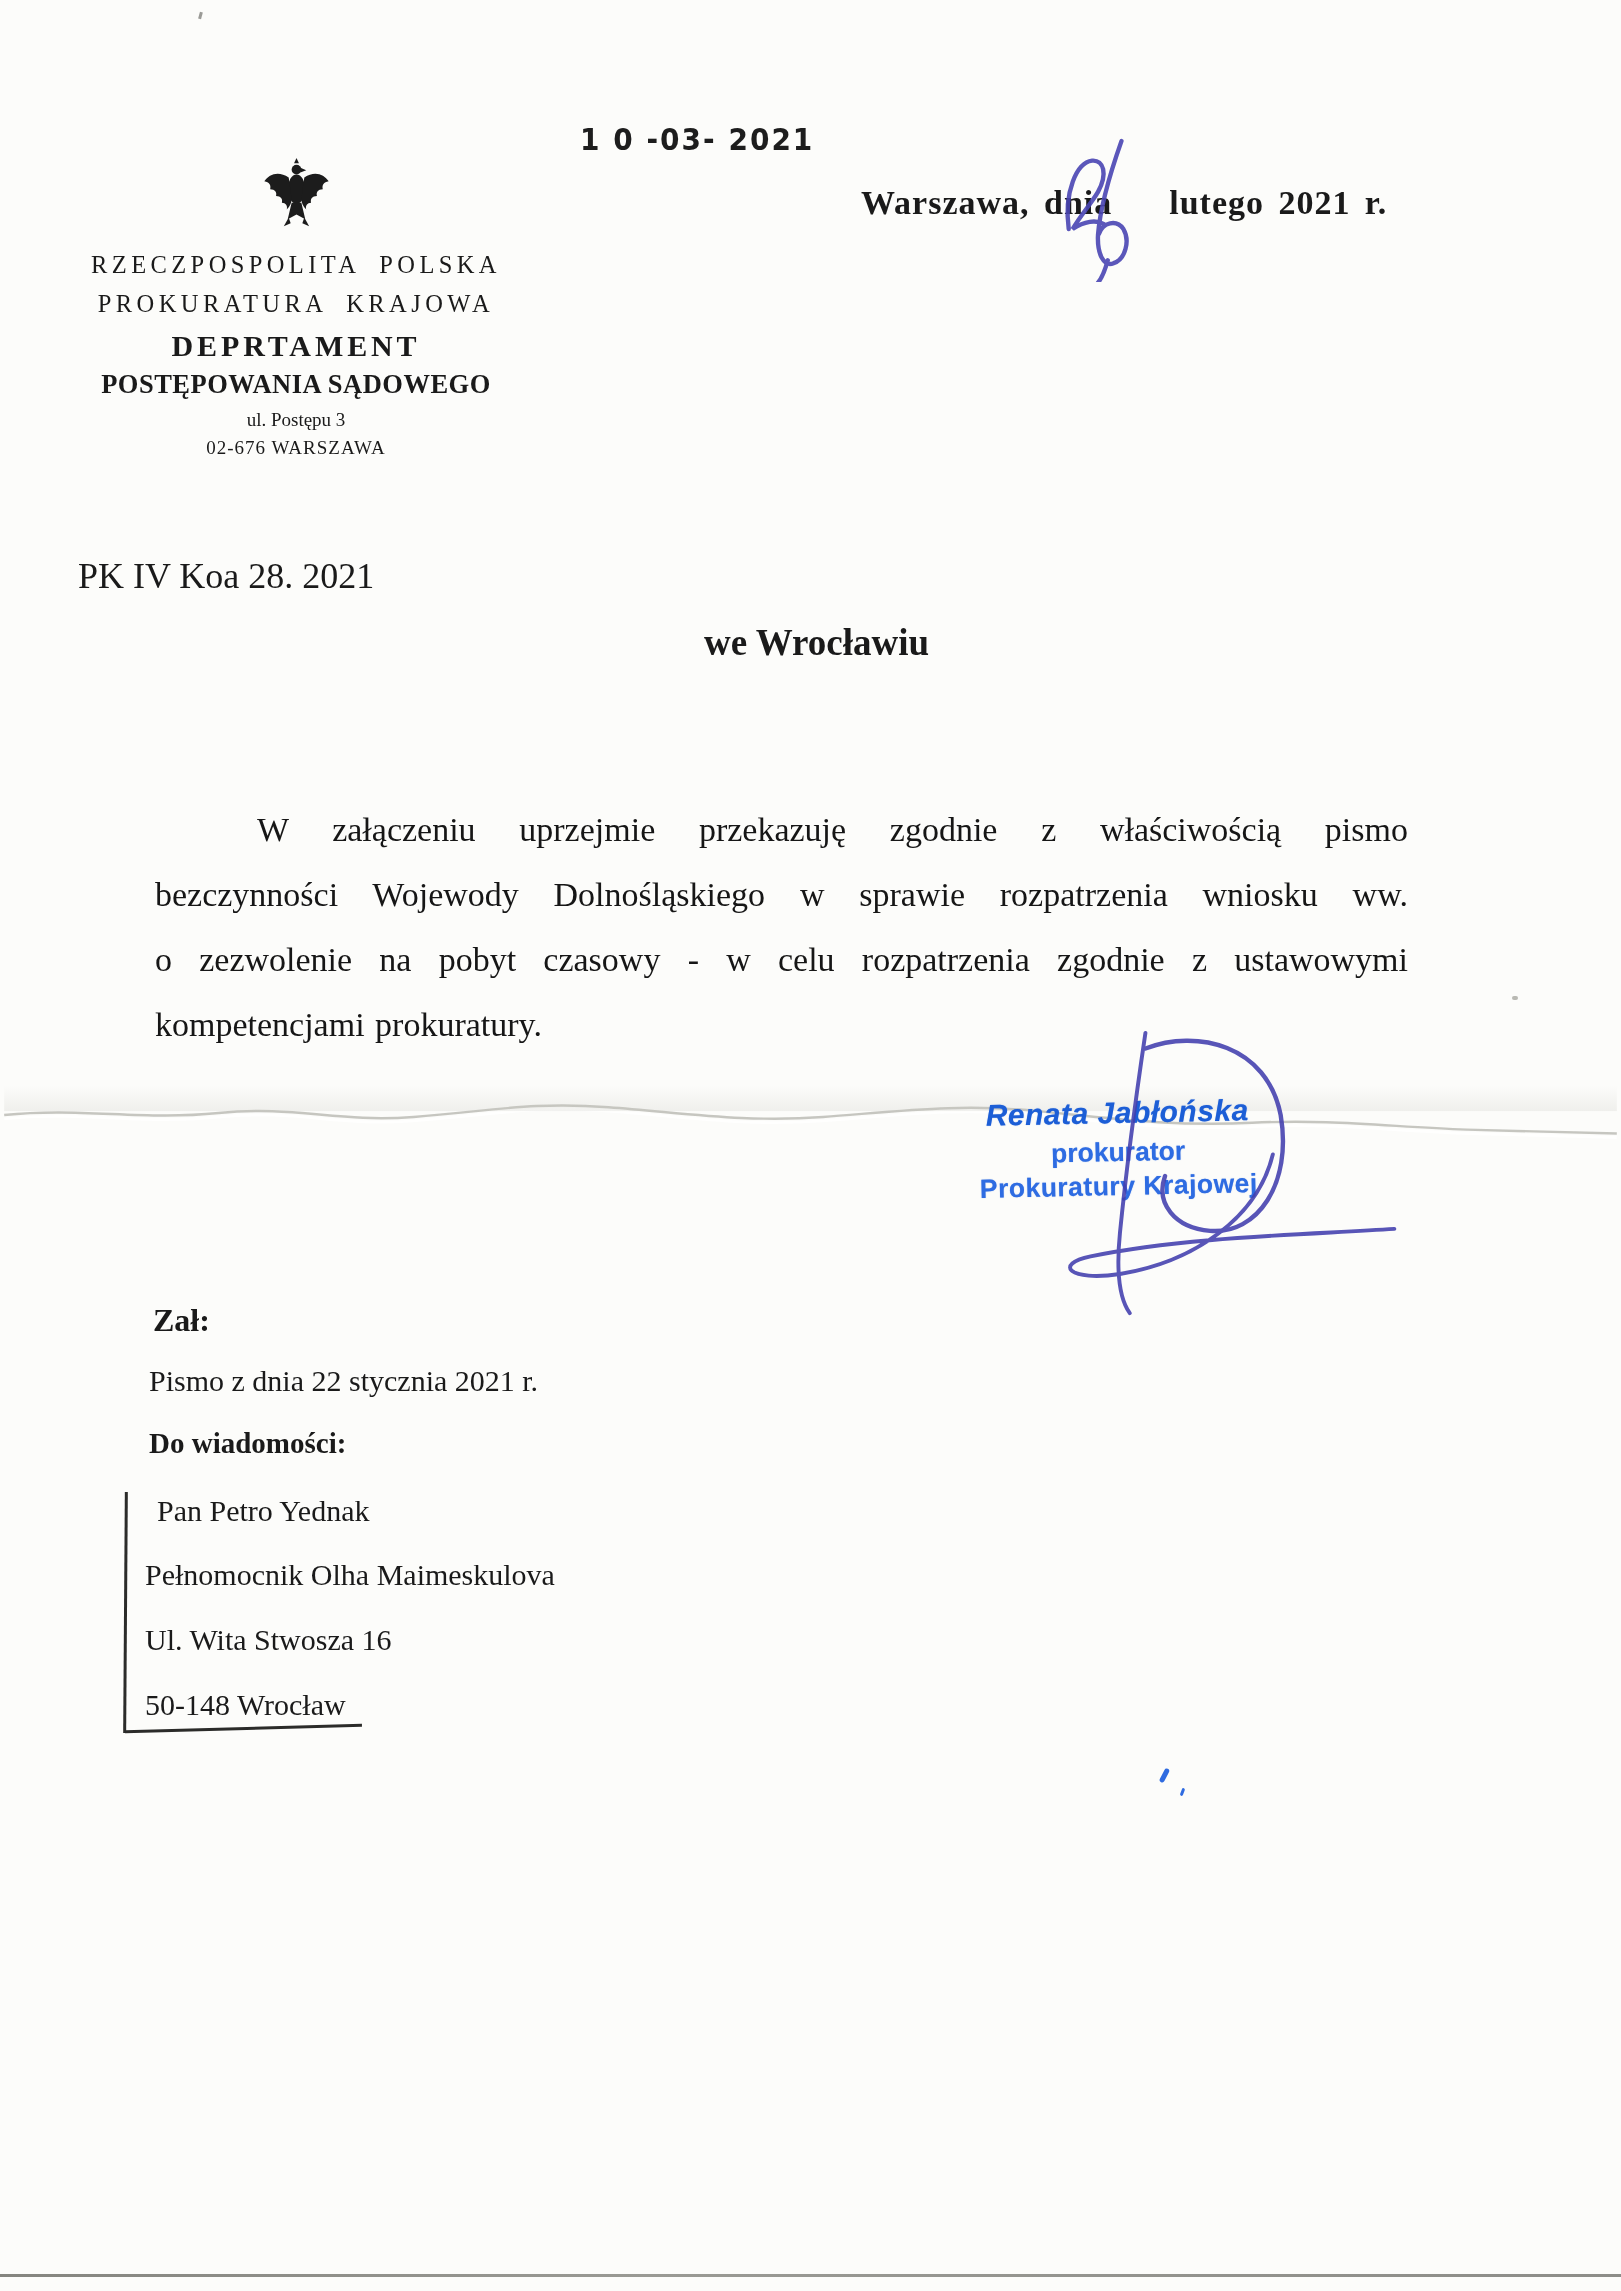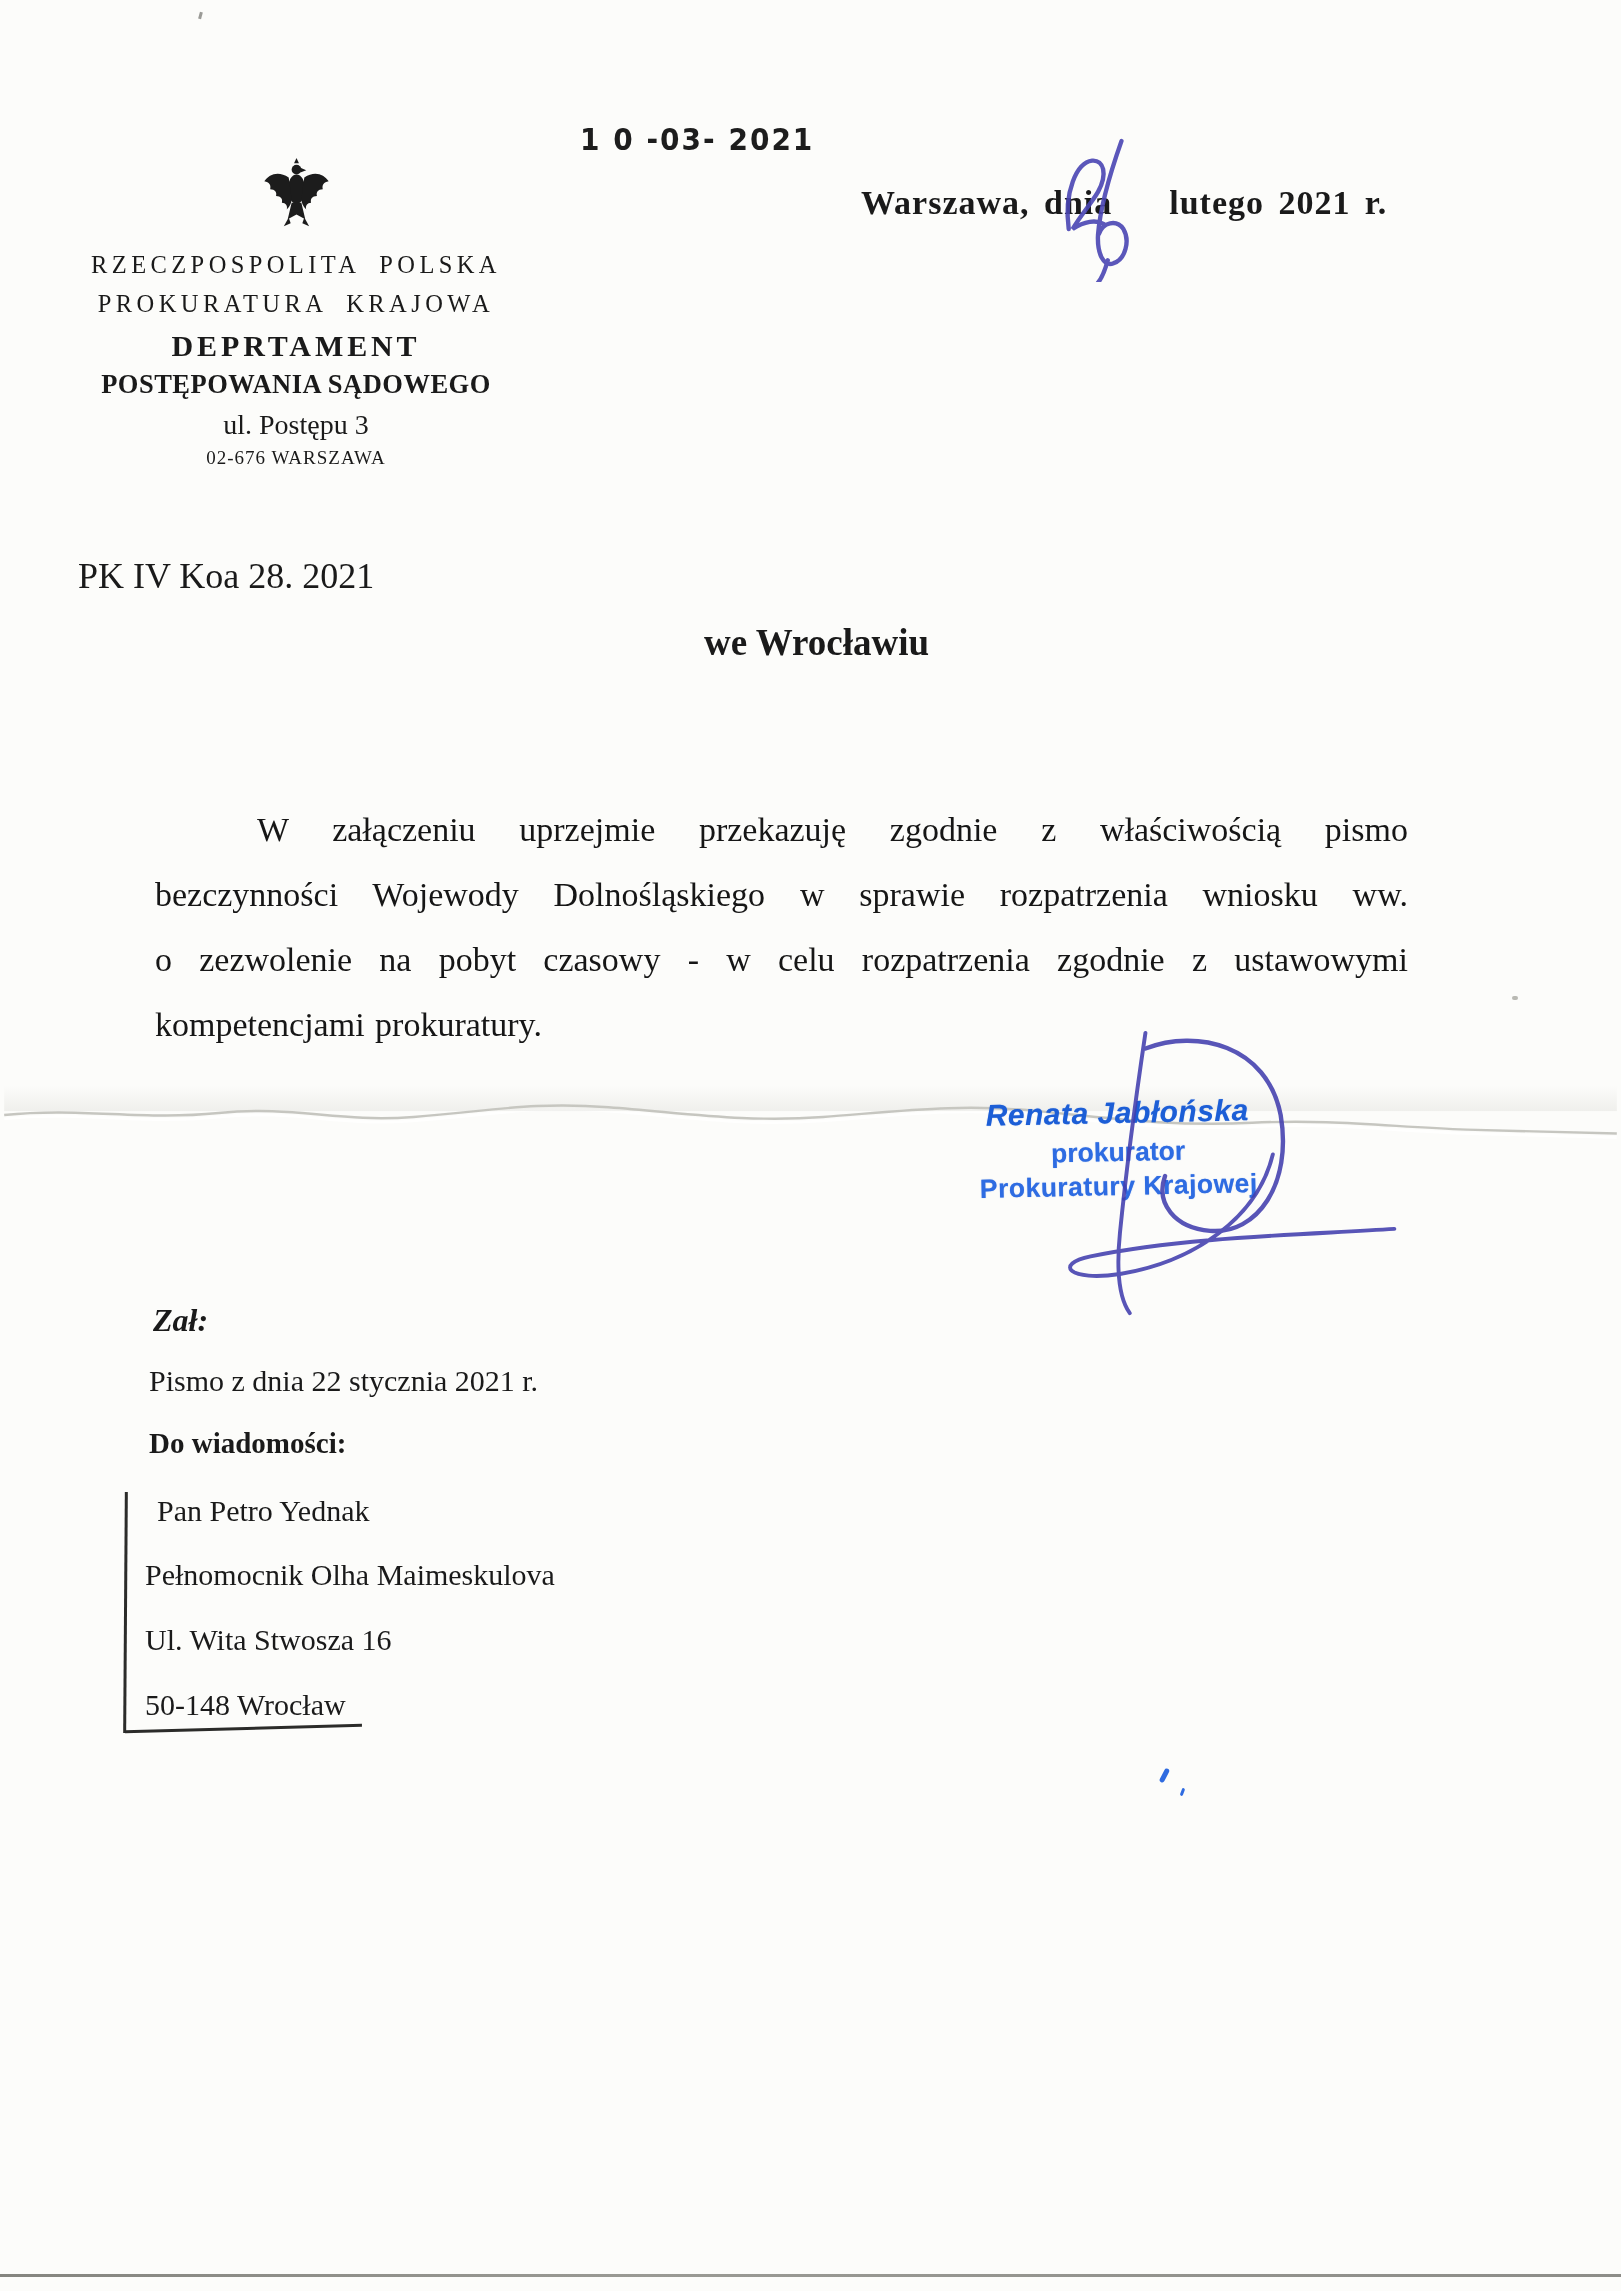--- a/index.html
+++ b/index.html
@@ -32,21 +32,21 @@
   }
   .dateline .gap{display:inline-block;width:57px;}
   .handwritten-day{left:1057px;top:135px;}
 
   
   .emblem{left:261px;top:157px;}
   .letterhead{left:57px;top:251px;width:478px;text-align:center;}
   .lh-l1,.lh-l2{font-size:24.5px;letter-spacing:4.4px;word-spacing:9.8px;margin-bottom:10.8px;white-space:nowrap;}
   .lh-l3{font-size:30px;font-weight:700;letter-spacing:3.9px;margin-bottom:6.9px;}
   .lh-l4{font-size:26.5px;font-weight:700;letter-spacing:0.5px;margin-bottom:8.8px;white-space:nowrap;}
-  .lh-l5{font-size:28px;margin-bottom:5.9px;}
+  .lh-l5{font-size:19px;margin-bottom:5.9px;}
   .lh-l6{font-size:19px;letter-spacing:1px;}
 
   .case-number{left:78px;top:555px;font-size:36px;text-align:center;}
 
   .recipient{left:704px;top:596px;font-size:37px;font-weight:700;}
   .recipient .r2{margin-top:24.5px;}
 
   
   .body-block{left:155px;top:806px;width:1253px;font-size:34px;color:#161616;}
   .bline{height:65px;line-height:47px;text-align:justify;text-align-last:justify;word-spacing:2px;}
@@ -62,21 +62,21 @@
     transform:rotate(-1.2deg);
     font-family:"Liberation Sans", sans-serif;
     text-shadow:0 0 1px rgba(40,100,220,0.55);
   }
   .sig-stamp .name{font-size:30px;font-weight:700;font-style:italic;color:#1c5ed6;letter-spacing:0.5px;}
   .sig-stamp .t1{font-size:26.5px;font-weight:700;color:#2e6ce2;margin-top:6.9px;}
   .sig-stamp .t2{font-size:26.5px;font-weight:700;color:#2e6ce2;margin-top:2.9px;letter-spacing:0.5px;}
   .signature-svg{left:1010px;top:1027px;}
 
   
-  .zal-label{left:153px;top:1302px;font-size:32px;font-weight:700;font-style:italic;}
+  .zal-label{left:153px;top:1302px;font-size:32px;font-weight:700;}
   .zal-item{left:149px;top:1364px;font-size:30px;}
   .cc-label{left:149px;top:1427px;font-size:29px;font-weight:700;}
   .cc-line{font-size:30px;}
   .cc-0{left:157px;top:1494px;}
   .cc-1{left:145px;top:1558px;}
   .cc-2{left:145px;top:1623px;}
   .cc-3{left:145px;top:1688px;}
 
   .bracket-v{left:124px;top:1492px;width:2.9px;height:241px;background:#2b2b29;transform:rotate(0.4deg);}
   .bracket-h{left:125px;top:1727px;width:237px;height:2.9px;background:#2b2b29;transform:rotate(-1.6deg);}

